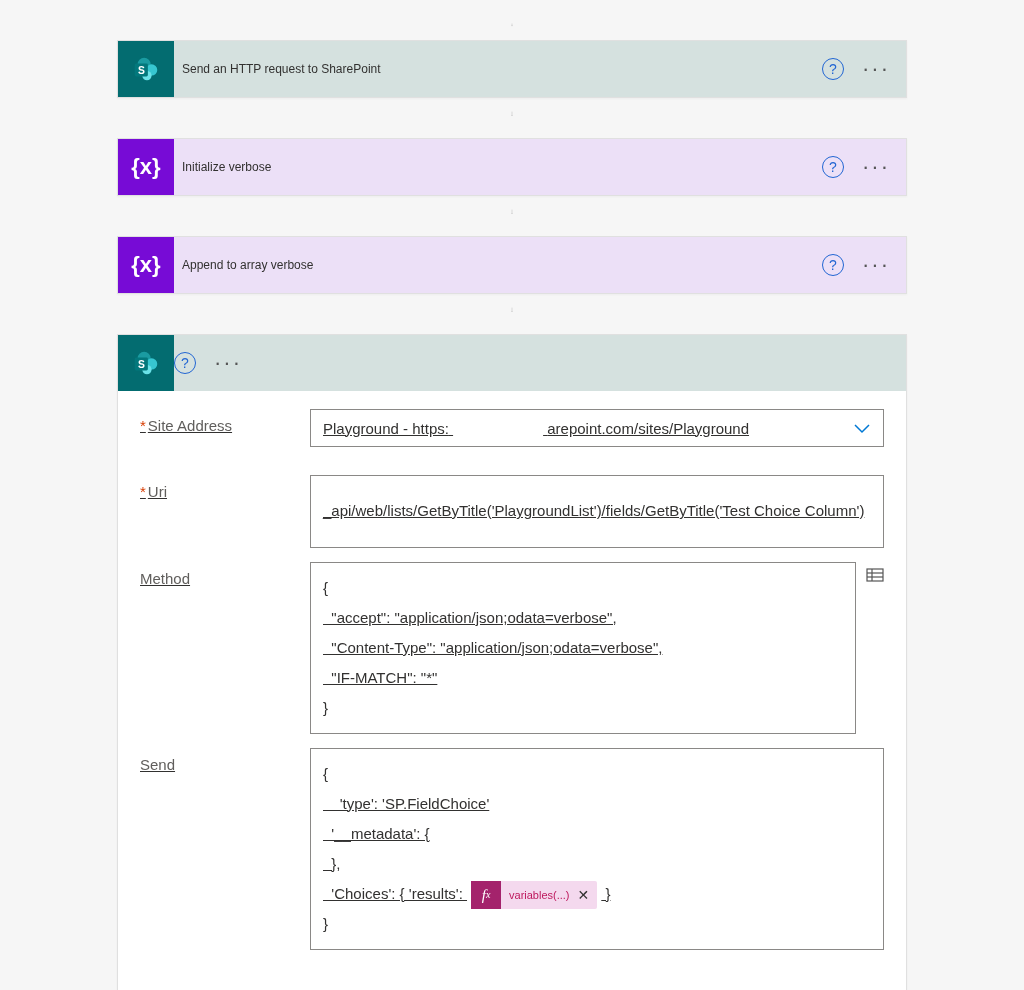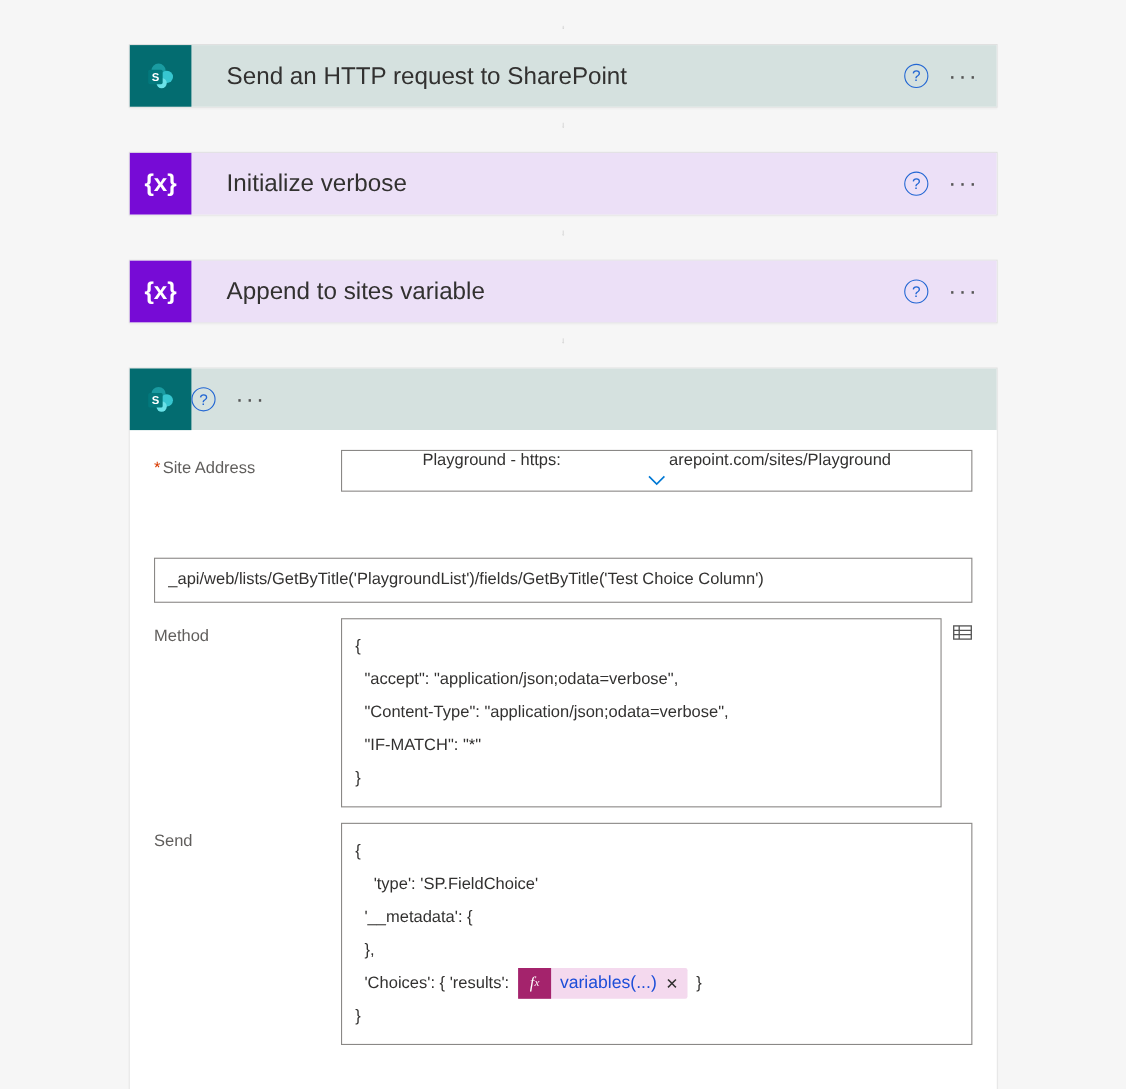--- a/index.html
+++ b/index.html
@@ -45,22 +45,22 @@
     height: 56px;
     display: flex;
     align-items: center;
     justify-content: center;
     font-weight: 600;
     color: #fff;
     flex-shrink: 0;
   }
   .action-title {
     flex: 1;
-    padding: 0 32px;
-    font-size: 22px;
+    padding: 0 8px;
+    font-size: 12px;
     color: #323130;
   }
   .action-help {
     width: 22px;
     height: 22px;
     border: 1.5px solid #2266d3;
     border-radius: 50%;
     display: flex;
     align-items: center;
     justify-content: center;
@@ -86,20 +86,21 @@
 
   
   .action-body {
     padding: 18px 22px 26px 22px;
     background: #fff;
   }
   .form-row {
     display: flex;
     align-items: flex-start;
     margin-bottom: 14px;
+    text-decoration: underline;
   }
   .form-label {
     width: 170px;
     flex-shrink: 0;
     color: #605e5c;
     font-size: 15px;
     padding-top: 8px;
   }
   .form-label .req {
     color: #d83b01;
@@ -108,38 +109,36 @@
   .form-value {
     flex: 1;
   }
   .select-box, .text-box, .textarea-box {
     border: 1px solid #8a8886;
     background: #fff;
     width: 100%;
     font-family: inherit;
     font-size: 15px;
     color: #323130;
-    flex-direction: column;
   }
   .select-box {
     display: flex;
     align-items: center;
     height: 38px;
     padding: 0 12px;
     cursor: pointer;
   }
   .select-box .sel-text { flex: 1; }
   .chevron {
     color: #0078d4;
   }
   .text-box {
     min-height: 38px;
-    padding: 8px 12px;
+    padding: 24px 12px;
     line-height: 1.5;
-    margin-top: 32px;
   }
   .textarea-box {
     padding: 10px 12px;
     line-height: 2;
     min-height: 80px;
   }
   .headers-wrap {
     display: flex;
     align-items: flex-start;
     gap: 10px;
@@ -169,22 +168,22 @@
     height: 28px;
     display: inline-flex;
     align-items: center;
     justify-content: center;
     font-style: italic;
     font-family: "Times New Roman", serif;
     font-size: 15px;
     margin-right: 8px;
   }
   .token-text {
-    color: #1d4ed8;
-    font-size: 16px;
+    color: #be185d;
+    font-size: 11px;
   }
   .token-x {
     margin-left: 8px;
     color: #323130;
     cursor: pointer;
     font-size: 14px;
   }
 </style>
 </head>
 <body>
@@ -242,21 +241,21 @@
       <line x1="10" y1="0" x2="10" y2="38" stroke="#666" stroke-width="2"></line>
       <polyline points="3,36 10,44 17,36" fill="none" stroke="#666" stroke-width="2"></polyline>
     </svg>
   </div>
 
   <div class="action-card">
     <div class="action-header hdr-variable">
       <div class="action-icon icon-variable">
         <span>{x}</span>
       </div>
-      <div class="action-title">Append to sites variable</div>
+      <div class="action-title">Append to array verbose</div>
       <div class="action-help">
           <span>?</span>
         </div>
       <div class="action-menu"><span>···</span></div>
     </div>
   </div>
 
   <div class="arrow-down">
     <svg width="20" height="48" viewBox="0 0 20 48">
       <line x1="10" y1="0" x2="10" y2="38" stroke="#666" stroke-width="2"></line>
@@ -300,20 +299,23 @@
                 </svg>
             </span>
           </div>
         </div>
       </div>
 
       <div class="form-row">
       </div>
 
       <div class="form-row">
+        <div class="form-label">
+          <span class="req">*</span><span>Uri</span>
+        </div>
         <div class="form-value">
           <div class="text-box">_api/web/lists/GetByTitle('PlaygroundList')/fields/GetByTitle('Test Choice Column')</div>
         </div>
       </div>
 
       <div class="form-row">
         <div class="form-label">Method</div>
         <div class="form-value headers-wrap">
           <div class="textarea-box" id="headers-box">
               <div class="body-line">{</div>

